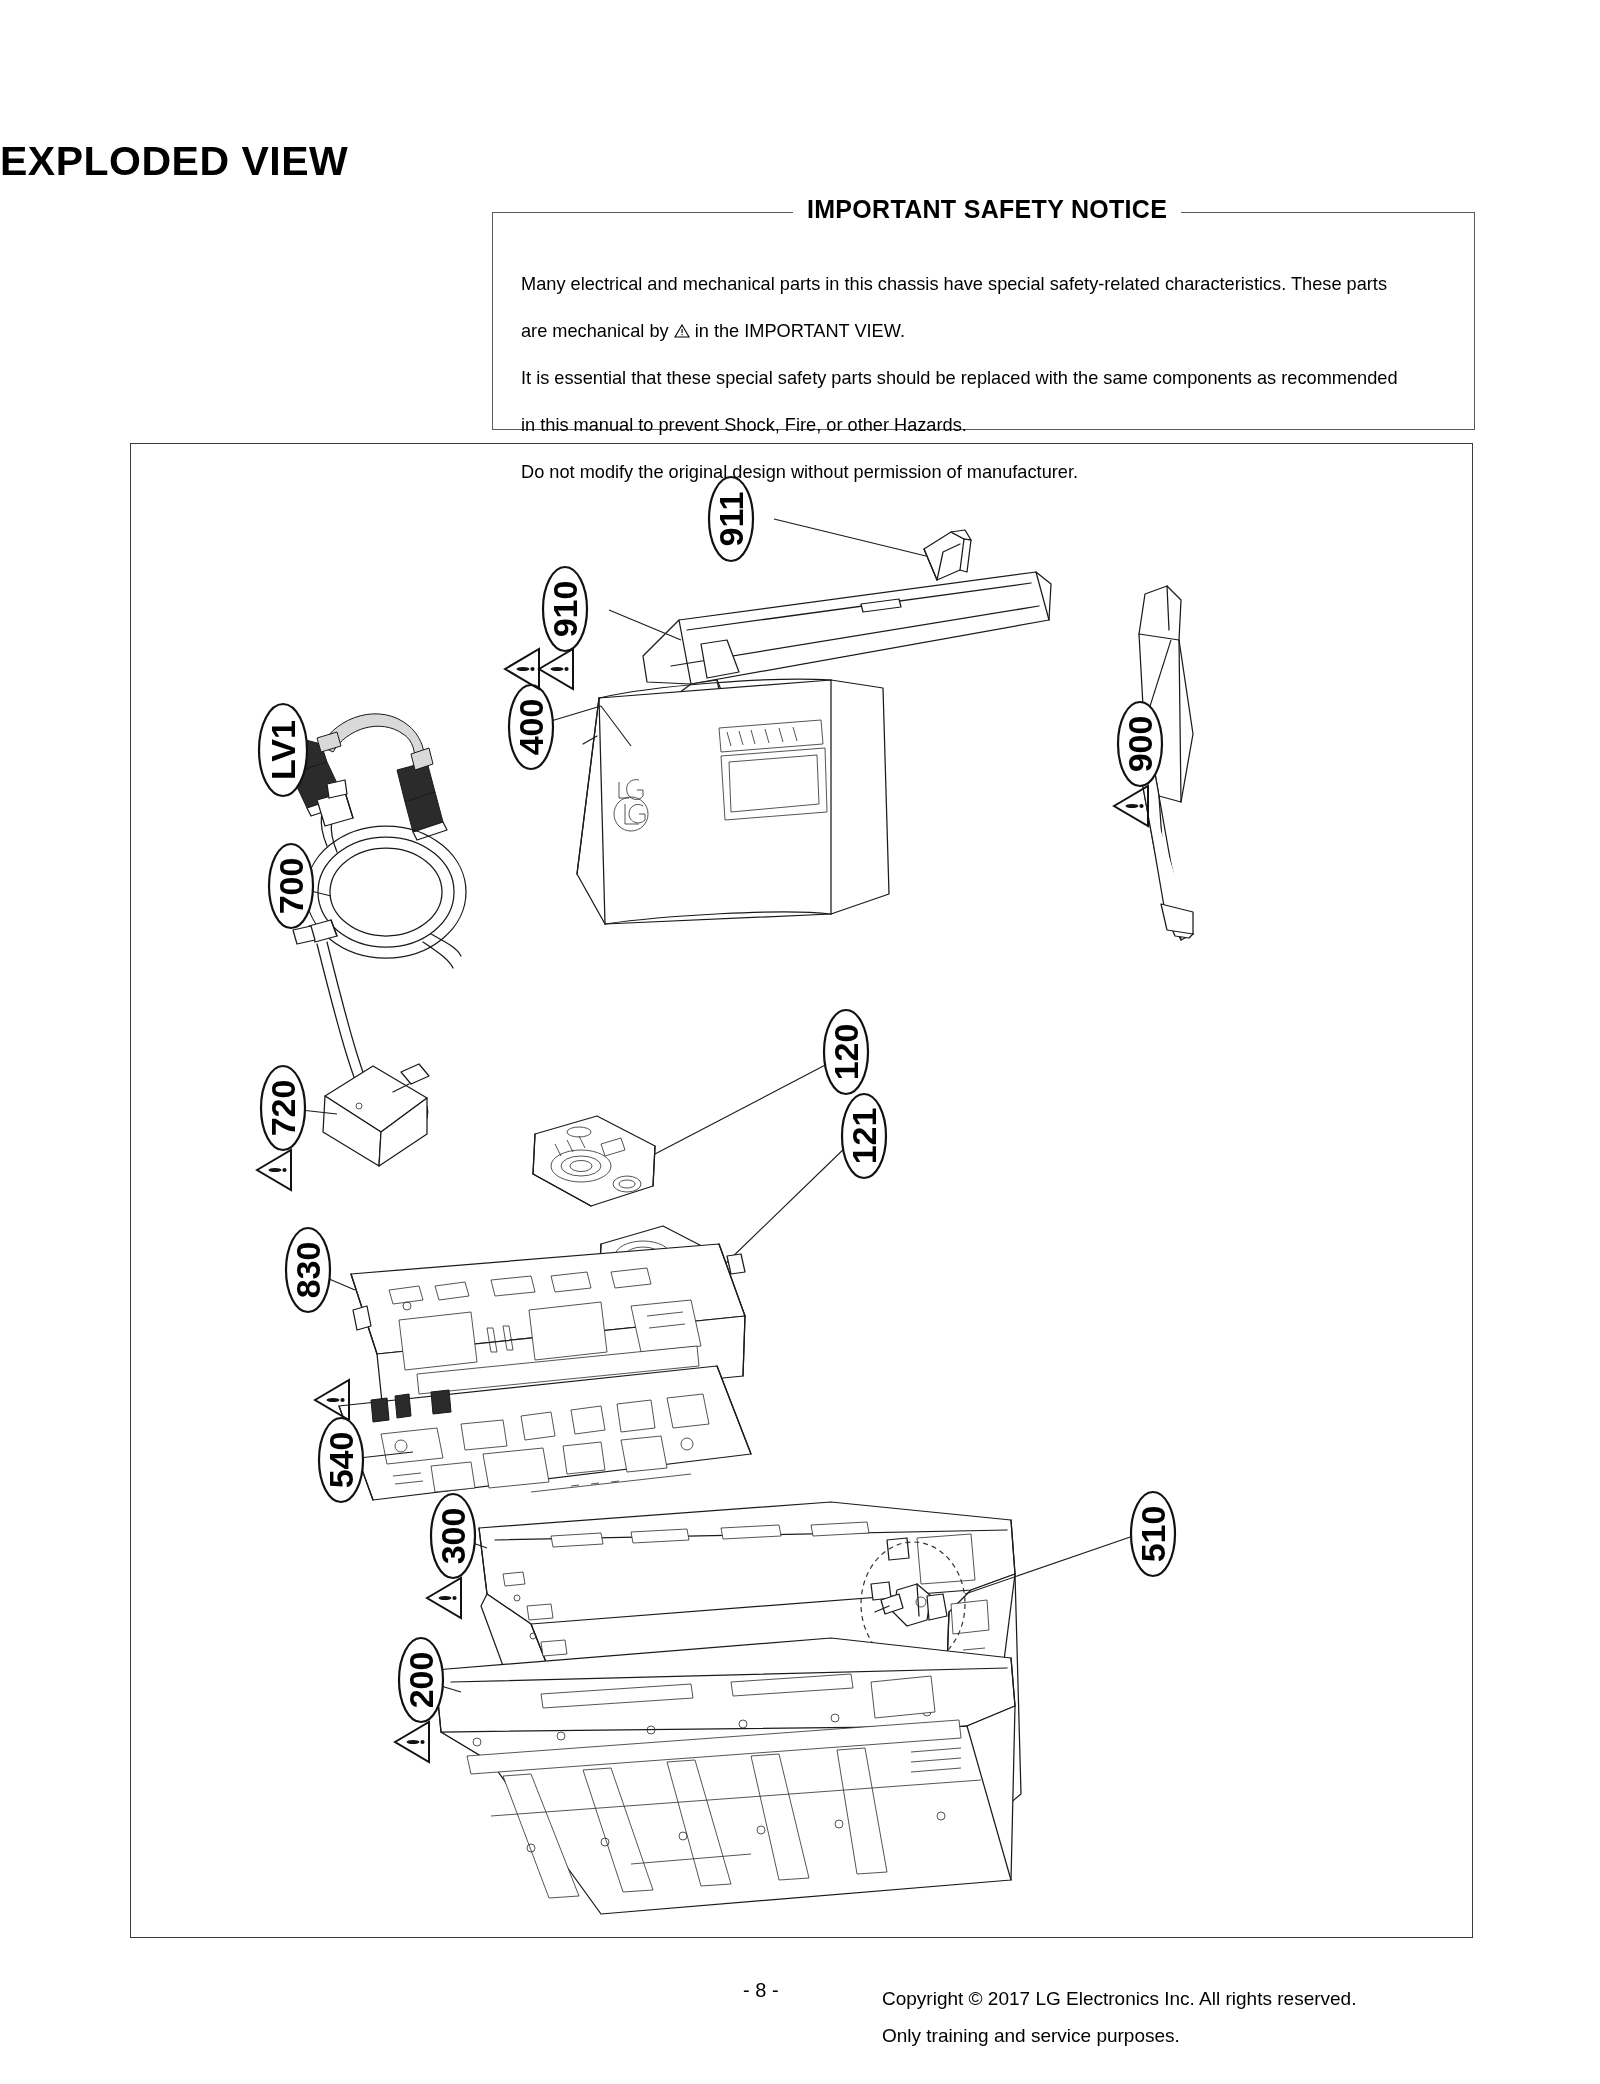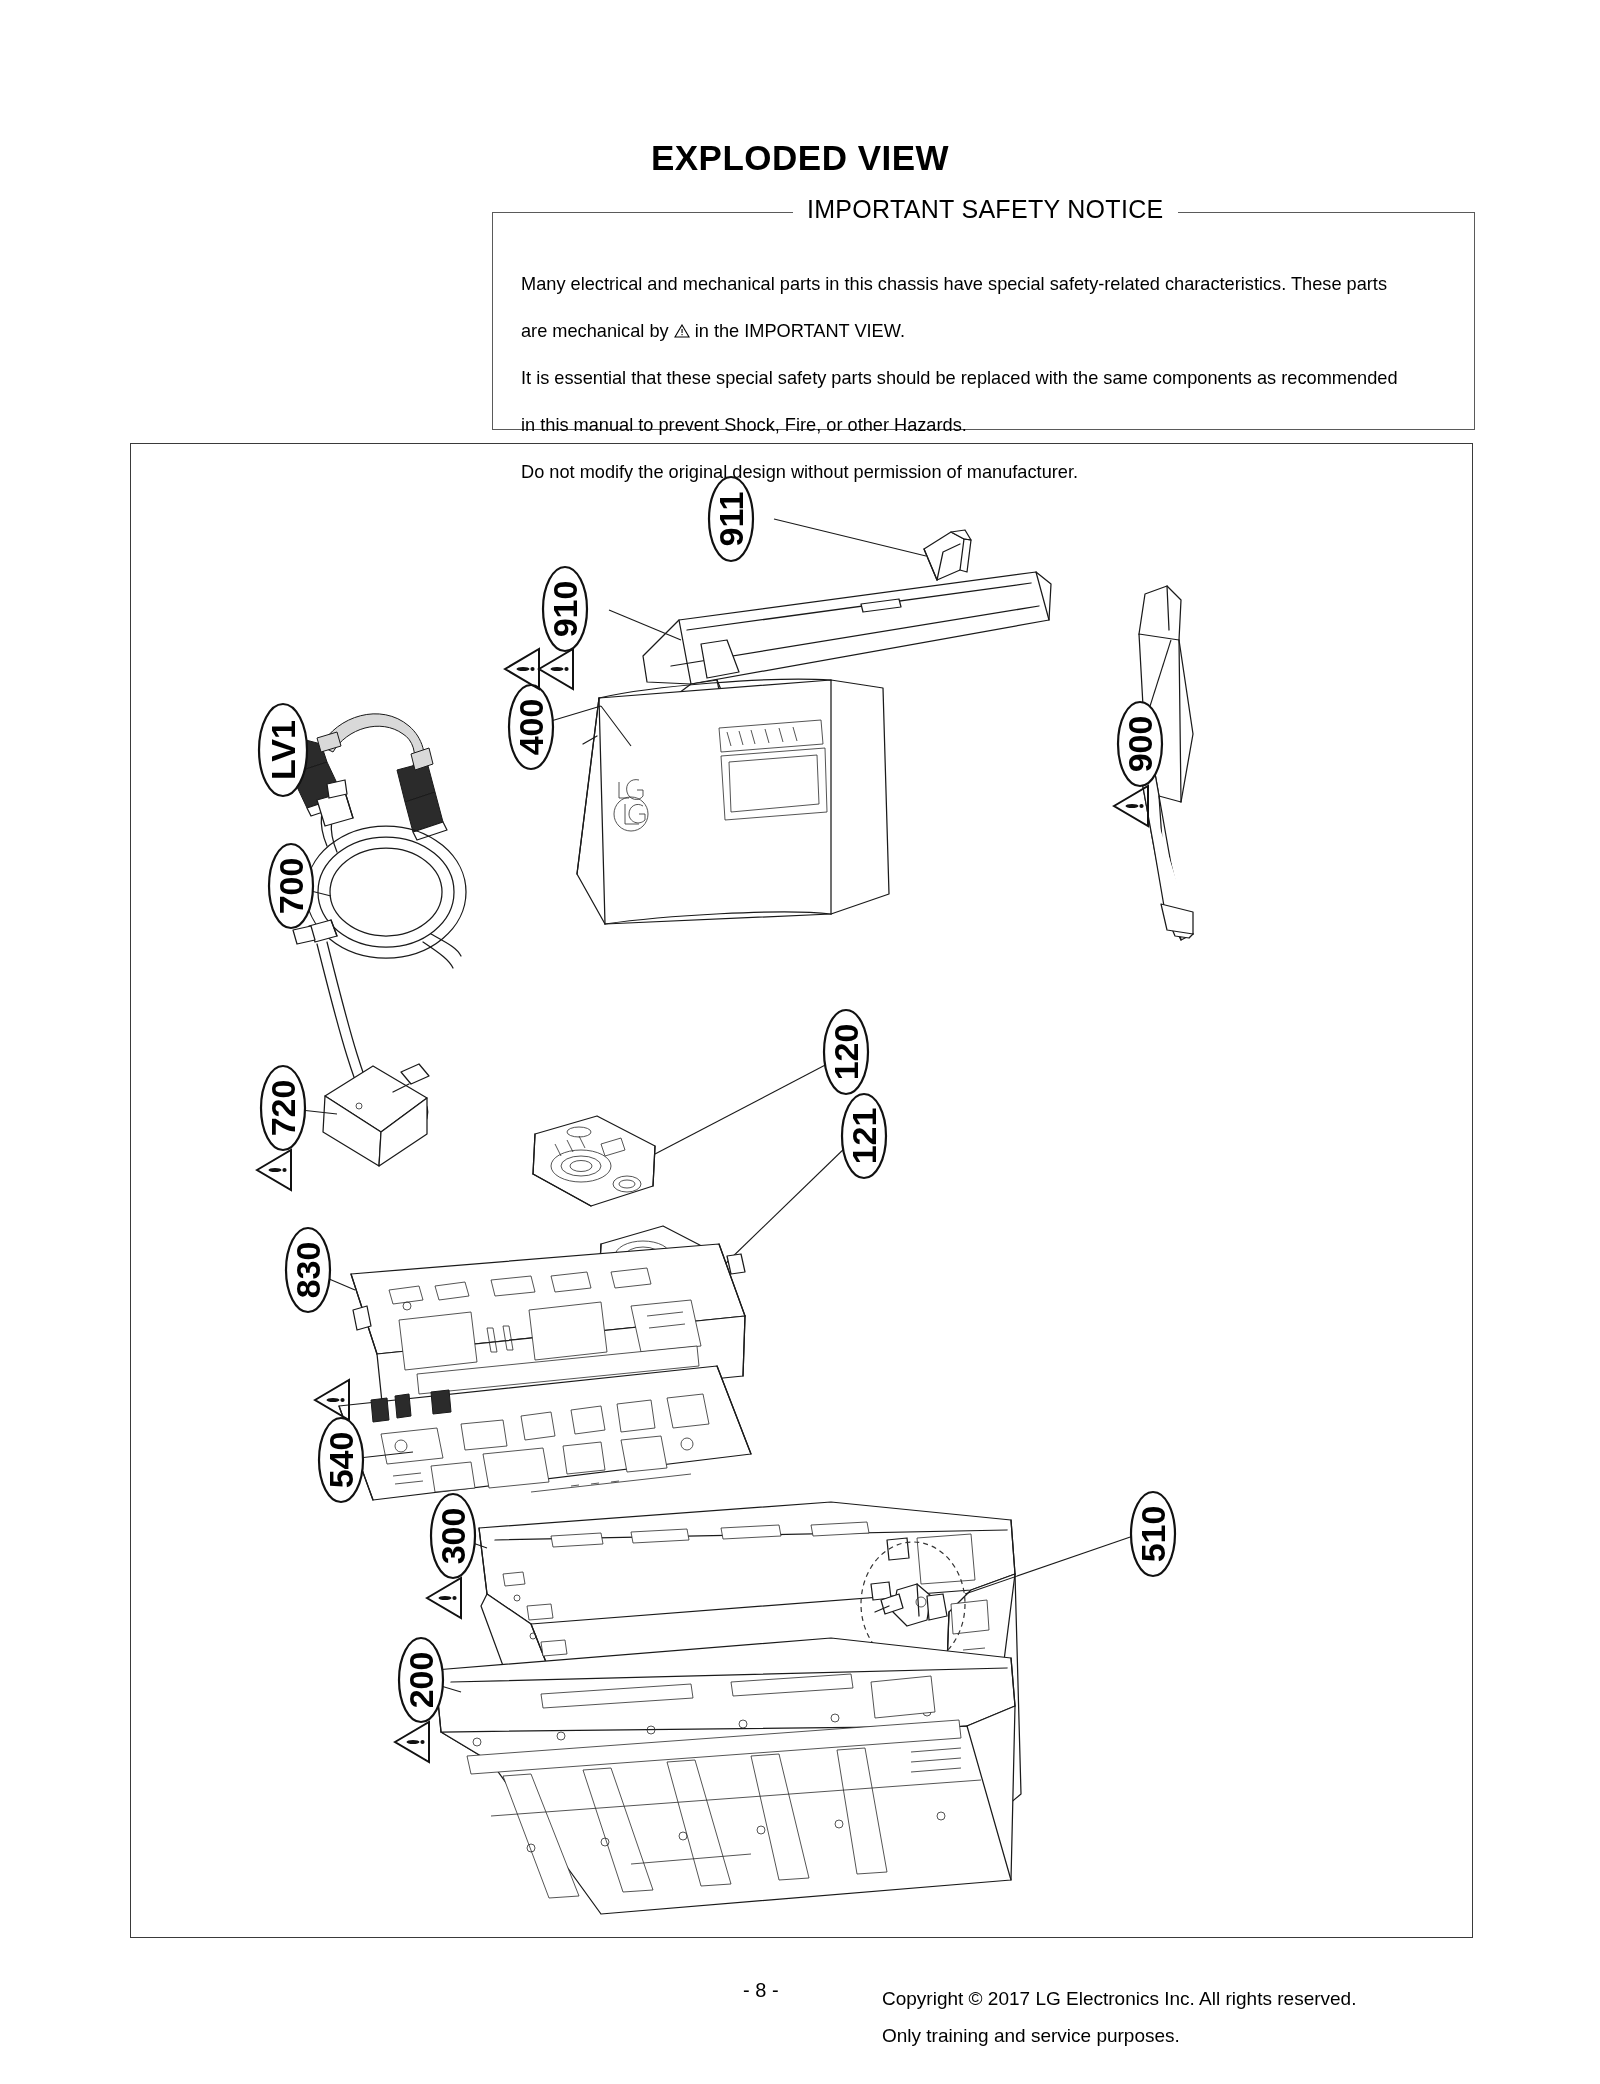--- a/index.html
+++ b/index.html
@@ -15,22 +15,21 @@
     color: #000;
     overflow: hidden;
   }
 
   
   .page-title {
     position: absolute;
     top: 138px;
     left: 0;
     width: 1600px;
-    text-align: center;
-    font-size: 35px;
+    font-size: 41px;
     font-weight: bold;
     letter-spacing: 0.5px;
   }
 
   
   .safety-box {
     position: absolute;
     left: 492px;
     top: 212px;
     width: 983px;
@@ -38,21 +37,21 @@
     border: 1.5px solid #5a5a5a;
     box-sizing: border-box;
   }
   .safety-legend {
     position: absolute;
     left: 793px;
     top: 195px;
     background: #ffffff;
     padding: 0 14px;
     font-size: 25px;
-    font-weight: normal;
+    font-weight: bold;
     letter-spacing: 0.3px;
     white-space: nowrap;
   }
   .safety-body {
     position: absolute;
     left: 505px;
     top: 253px;
     width: 960px;
     font-size: 18.2px;
     line-height: 31px;

